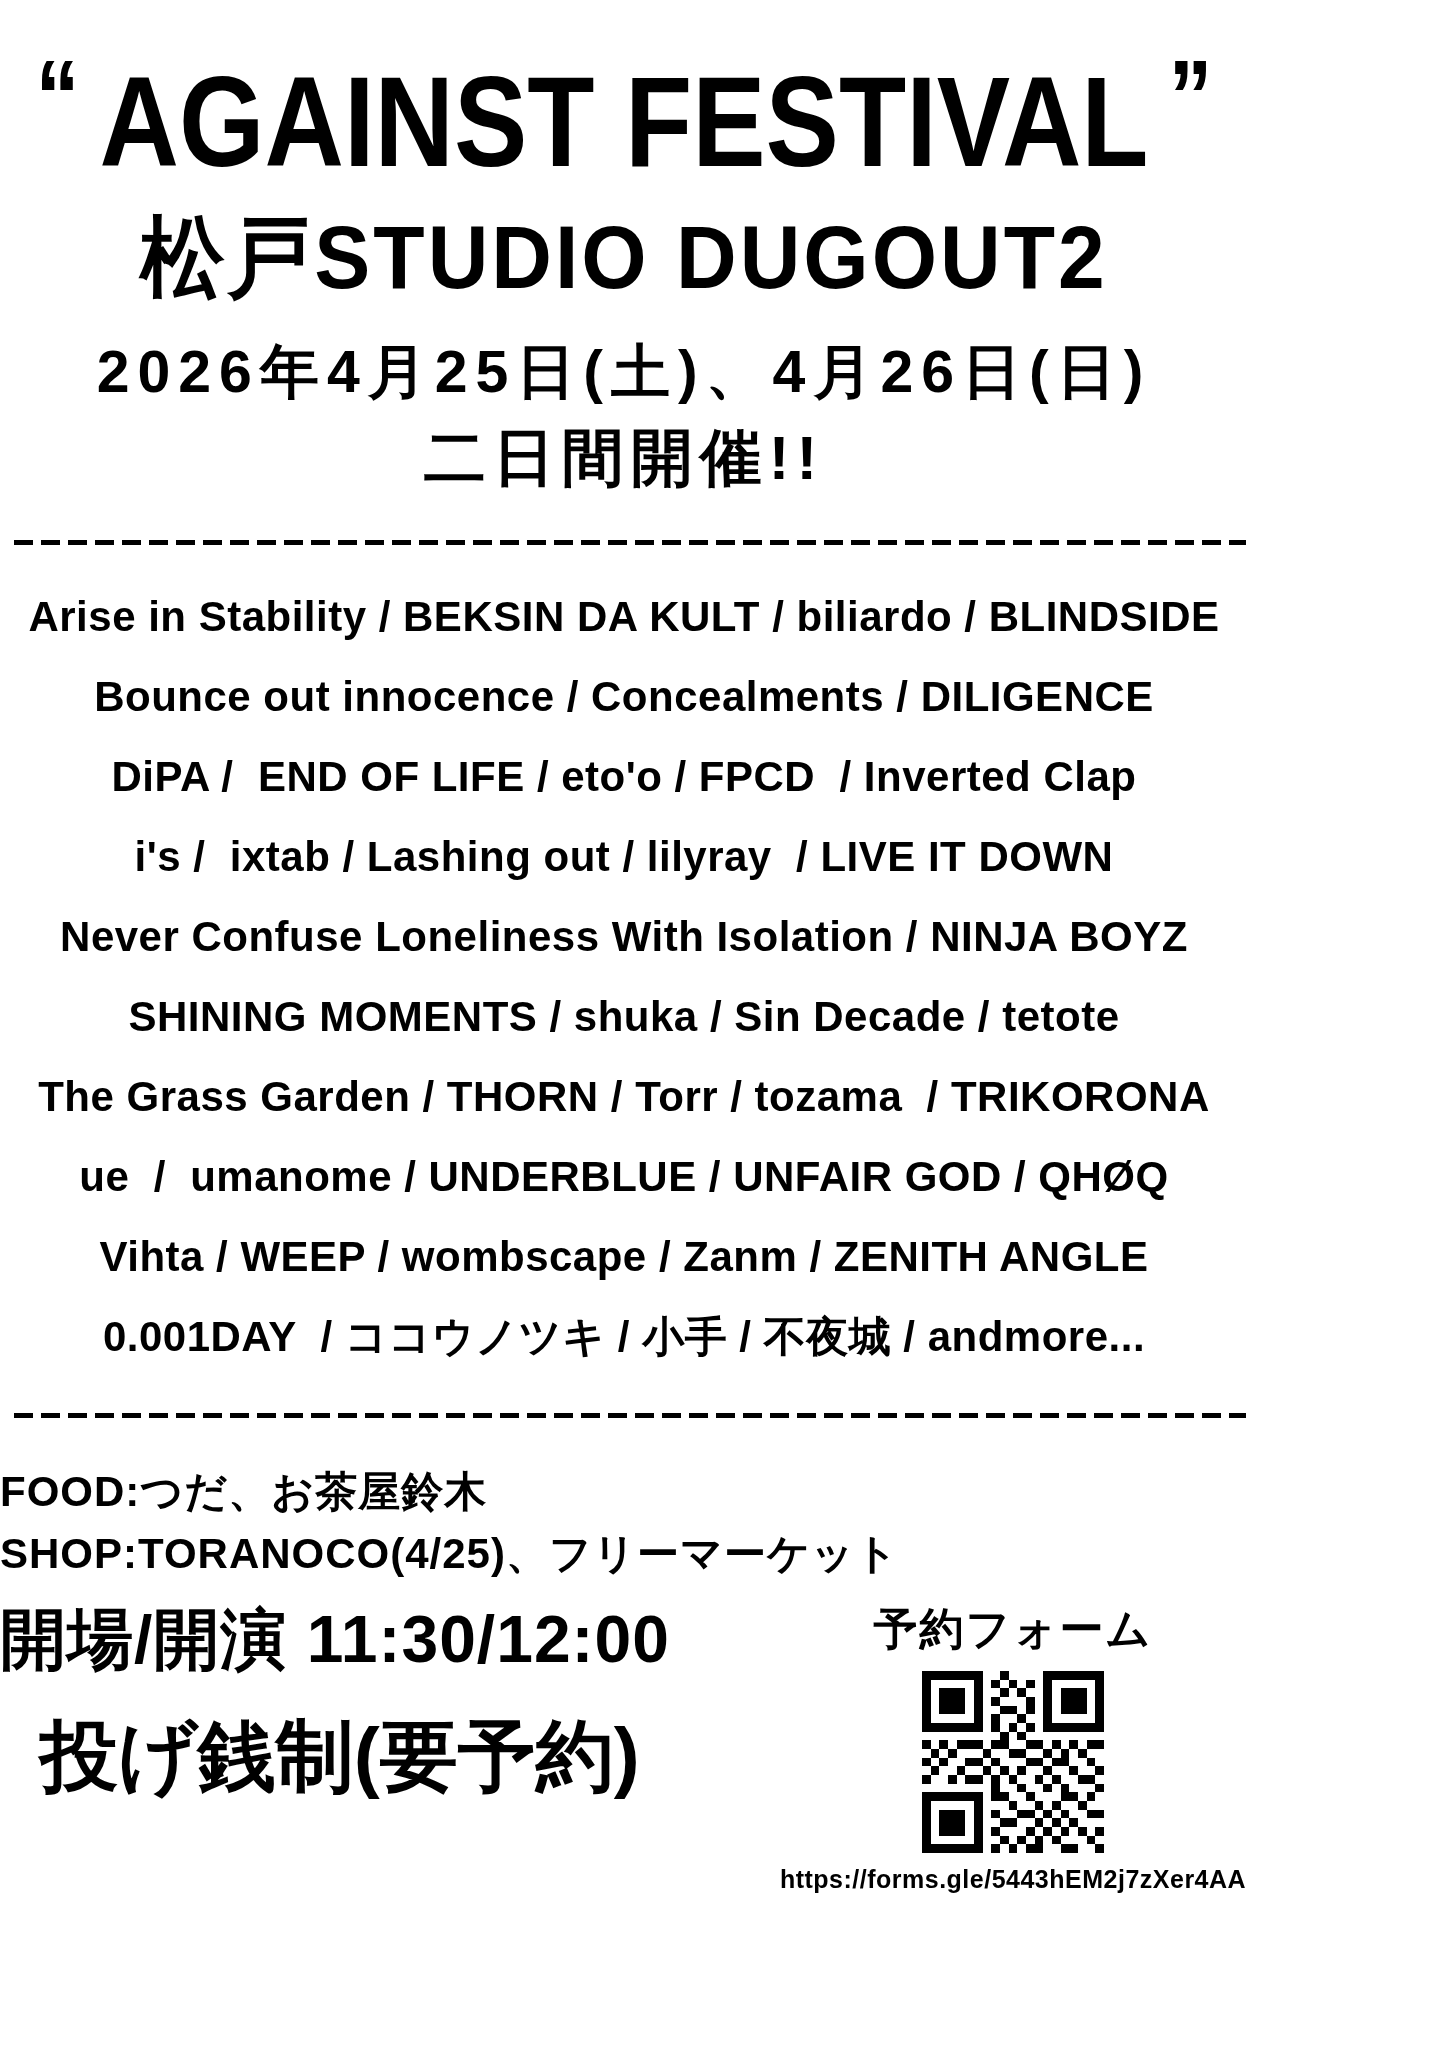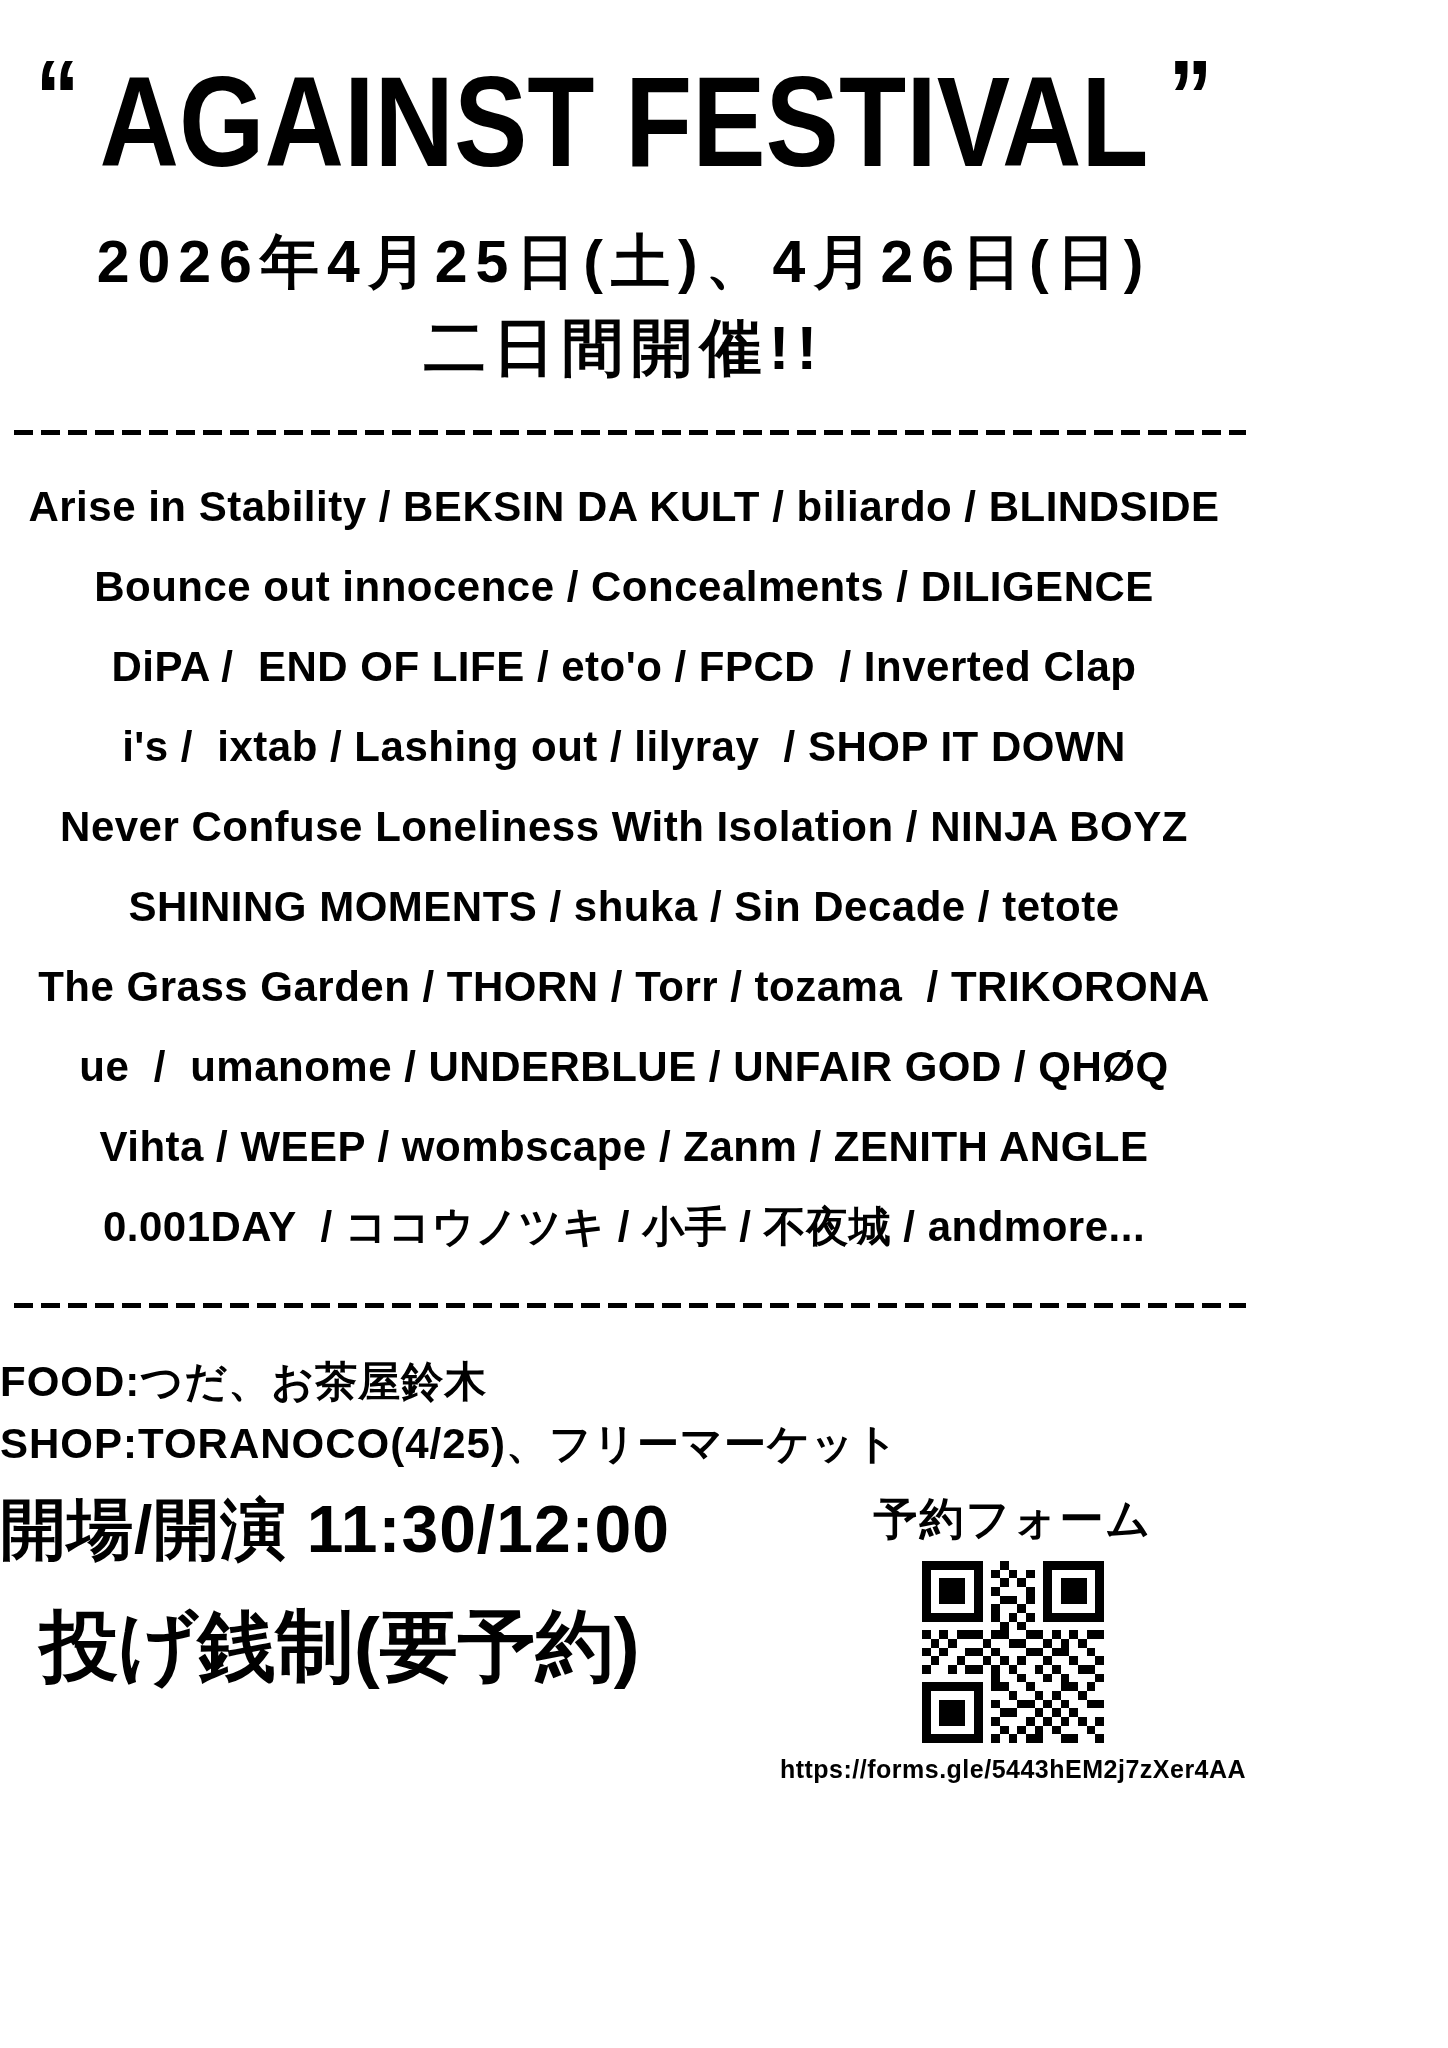--- a/index.html
+++ b/index.html
@@ -61,33 +61,34 @@
   .res-url { font-size: 25px; margin-top: 12px; white-space: nowrap; letter-spacing: 0.5px; }
 </style>
 </head>
 <body>
 
 <div class="poster">
 
   <header class="header">
     <h1 class="title"><span class="title-inner"><span class="quote open">“</span><span>AGAINST FESTIVAL</span><span class="quote close">”</span></span></h1>
 
+    <div class="venue"><span class="venue-inner">松戸STUDIO DUGOUT2</span></div>
 
     <div class="date">2026年4月25日(土)、4月26日(日)</div>
 
     <div class="duration">二日間開催!!</div>
   </header>
 
   <div class="separator sep-top"></div>
 
   <main class="lineup">
     <div class="lineup-line">Arise in Stability / BEKSIN DA KULT / biliardo / BLINDSIDE</div>
     <div class="lineup-line">Bounce out innocence / Concealments / DILIGENCE</div>
     <div class="lineup-line">DiPA /  END OF LIFE / eto'o / FPCD  / Inverted Clap</div>
-    <div class="lineup-line">i's /  ixtab / Lashing out / lilyray  / SHOP IT DOWN</div>
+    <div class="lineup-line">i's /  ixtab / Lashing out / lilyray  / LIVE IT DOWN</div>
     <div class="lineup-line">Never Confuse Loneliness With Isolation / NINJA BOYZ</div>
     <div class="lineup-line">SHINING MOMENTS / shuka / Sin Decade / tetote</div>
     <div class="lineup-line">The Grass Garden / THORN / Torr / tozama  / TRIKORONA</div>
     <div class="lineup-line">ue  /  umanome / UNDERBLUE / UNFAIR GOD / QHØQ</div>
     <div class="lineup-line">Vihta / WEEP / wombscape / Zanm / ZENITH ANGLE</div>
     <div class="lineup-line">0.001DAY  / ココウノツキ / 小手 / 不夜城 / andmore...</div>
   </main>
 
   <div class="separator sep-bottom"></div>
 

